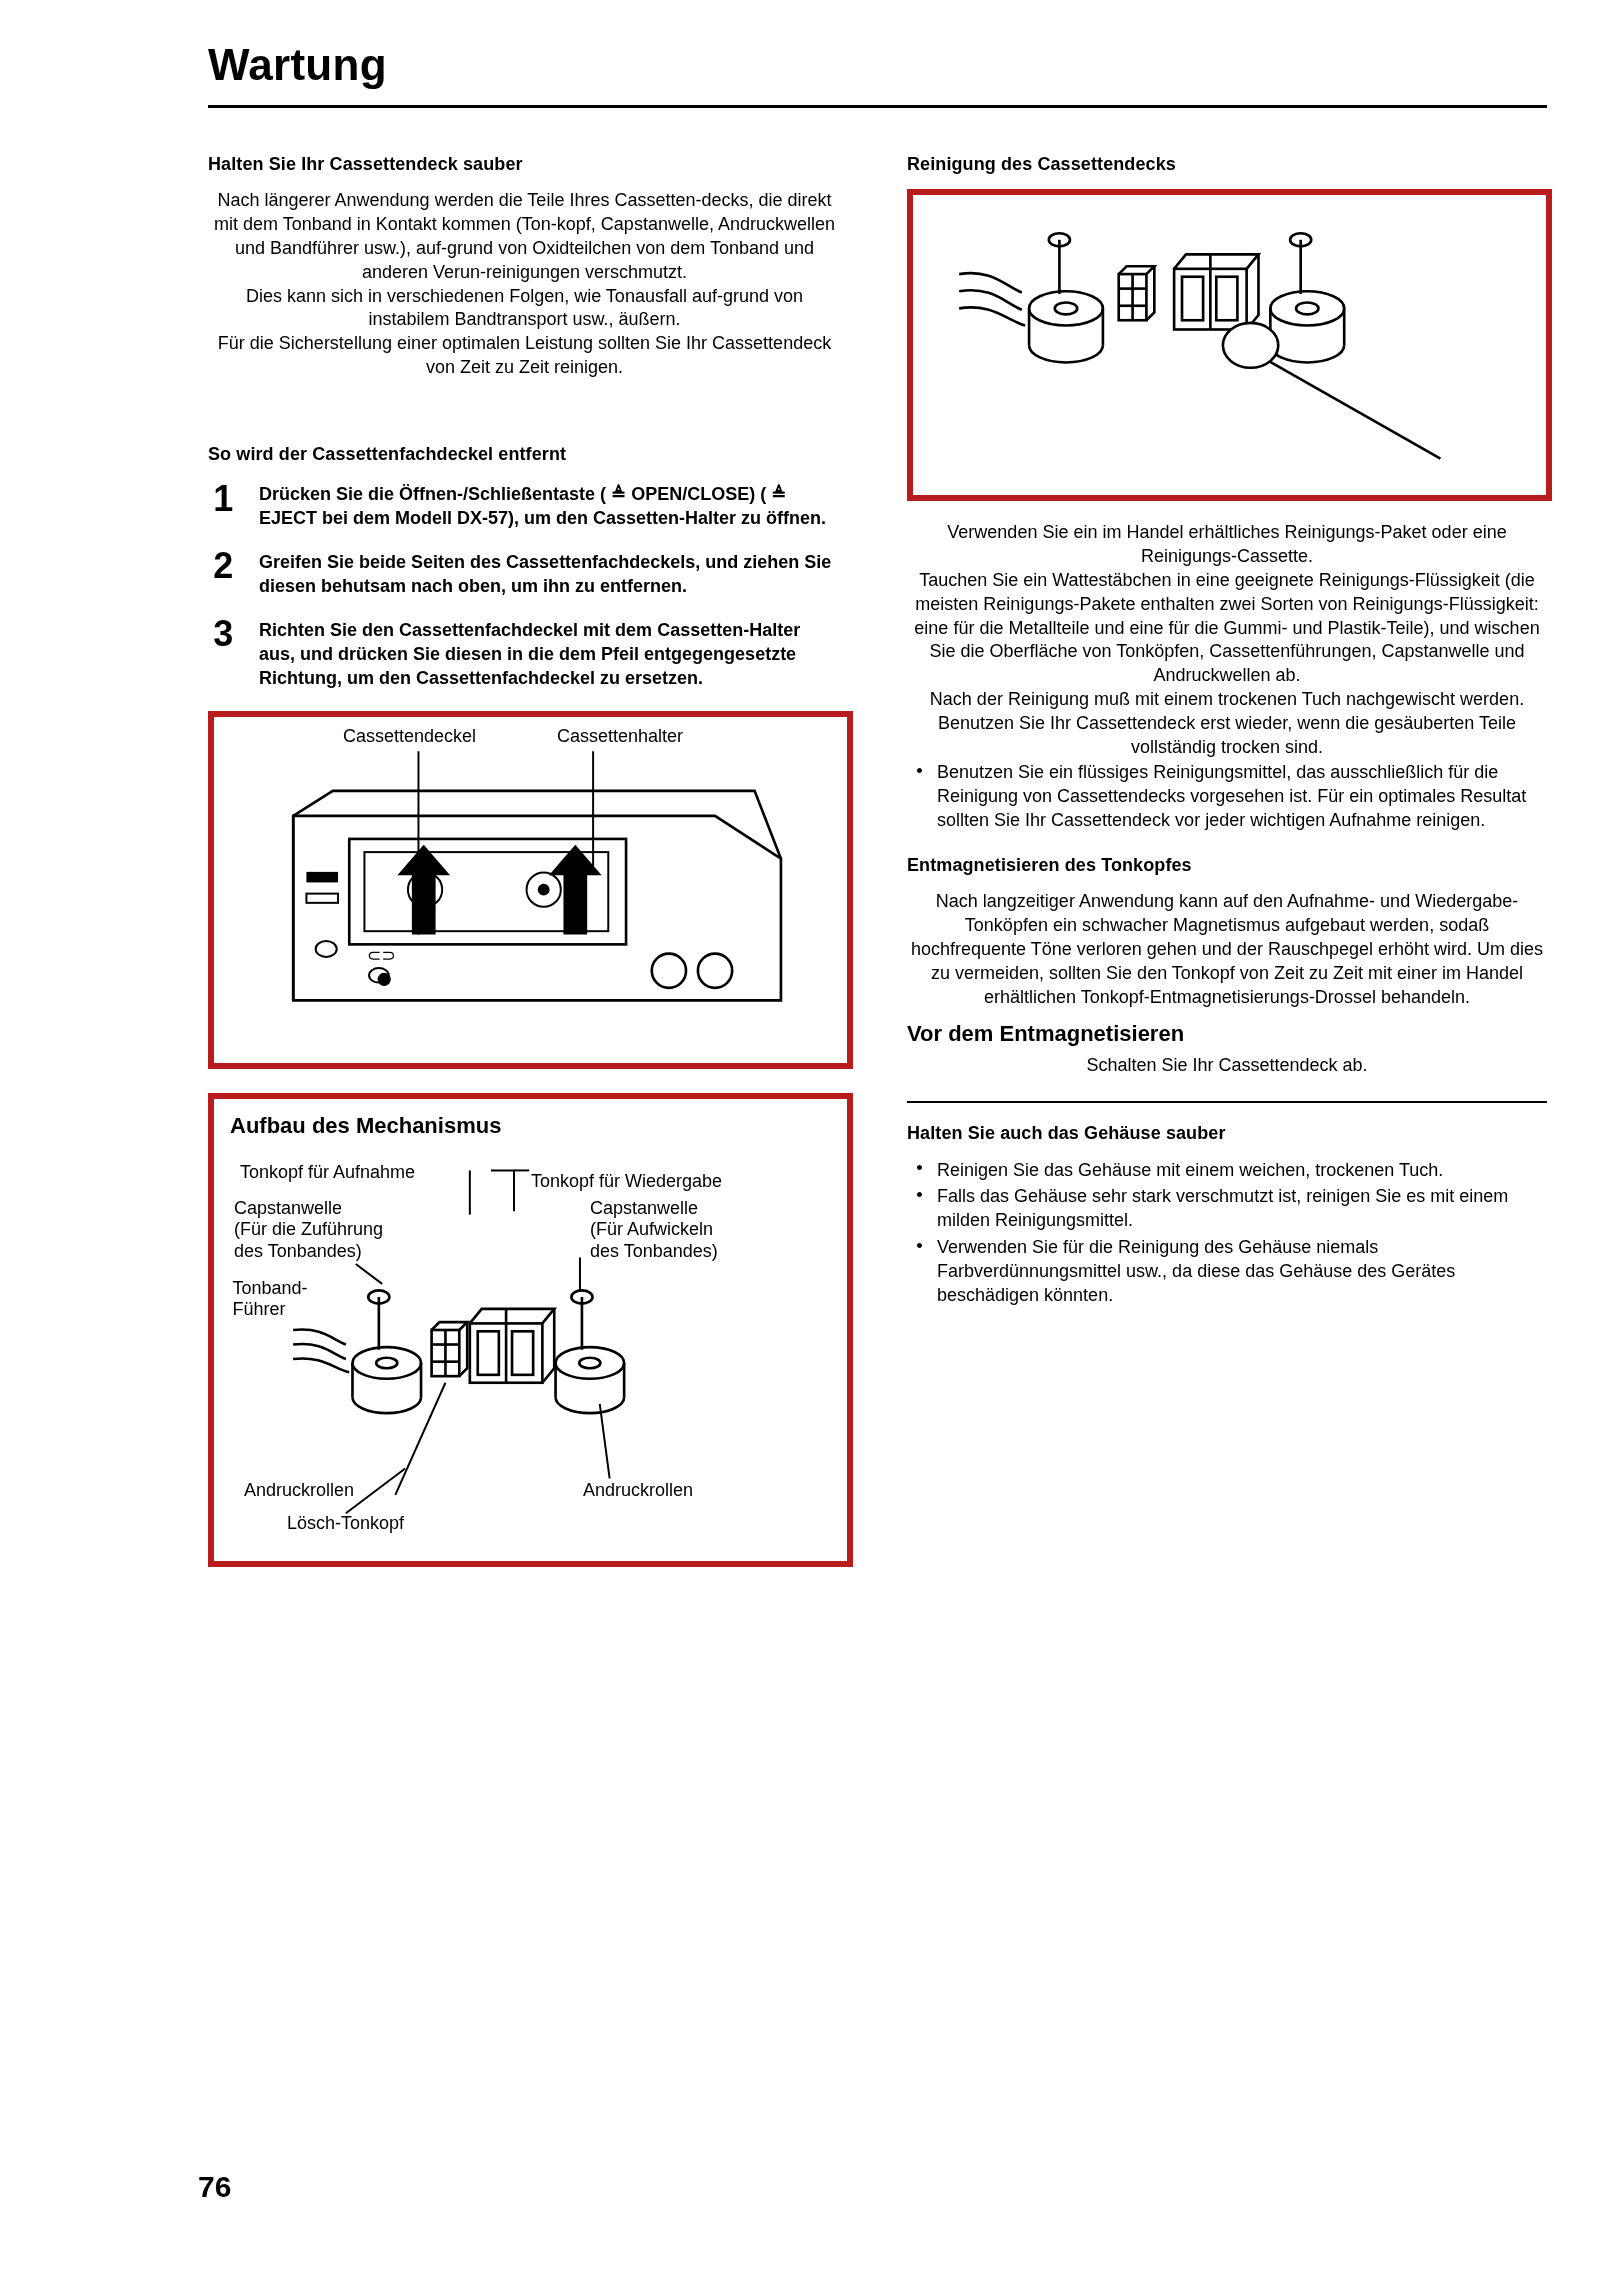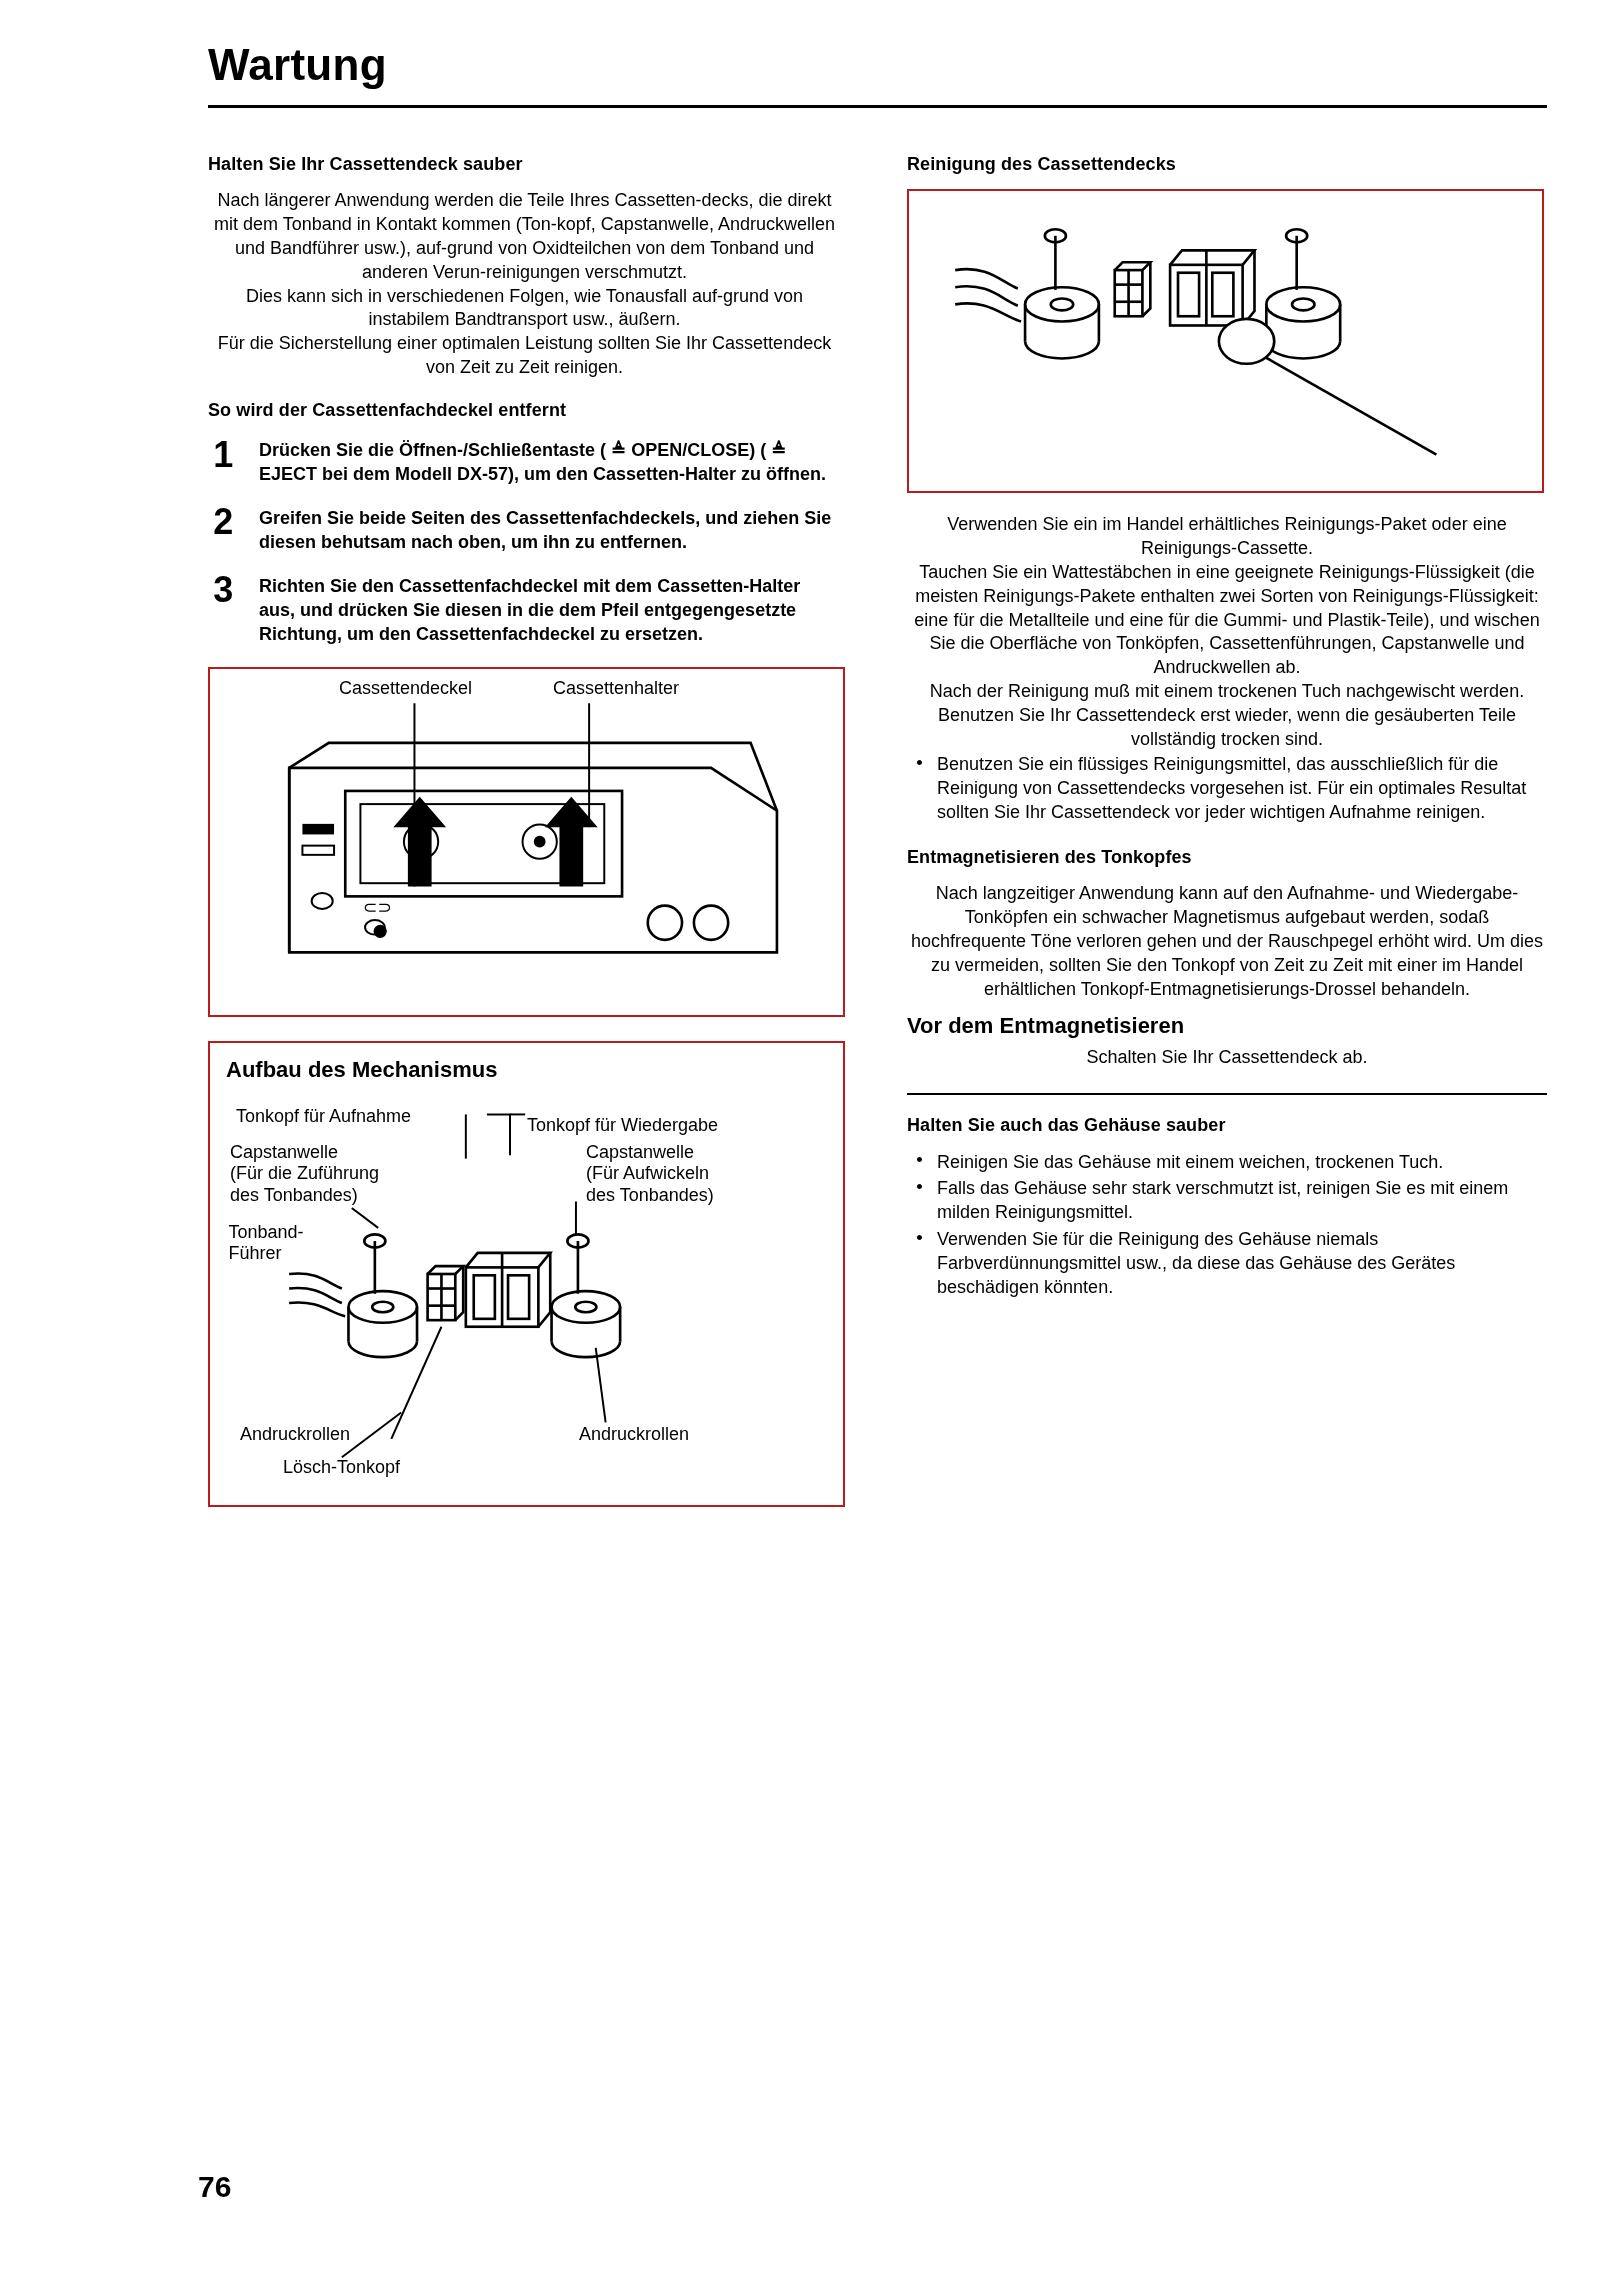--- a/index.html
+++ b/index.html
@@ -58,20 +58,21 @@
   }
   h2.sec {
     font-size: 18px;
     font-weight: bold;
     margin: 0 0 13px 0;
     line-height: 1.22;
     letter-spacing: 0.1px;
   }
   h2.sec.tight {
     margin-bottom: 9.2px;
+    margin-top: 44px;
   }
   h3.sub {
     font-size: 22px;
     font-weight: bold;
     margin: 0 0 6.6px 0;
     line-height: 1.25;
   }
   p.body {
     font-size: 18px;
     line-height: 1.33;
@@ -120,21 +121,21 @@
   }
   ul.bul li:before {
     content: "\2022";
     position: absolute;
     left: 9.2px;
     top: -1.3px;
     font-size: 18.5px;
   }
   
   .figbox {
-    border: 2px solid #b91c1c;
+    border: 6px solid #b91c1c;
     position: relative;
     background: #fff;
   }
   .fig-cleaning {
     width: 633px;
     height: 300px;
     margin-bottom: 20px;
   }
   .fig-deck {
     width: 633px;

